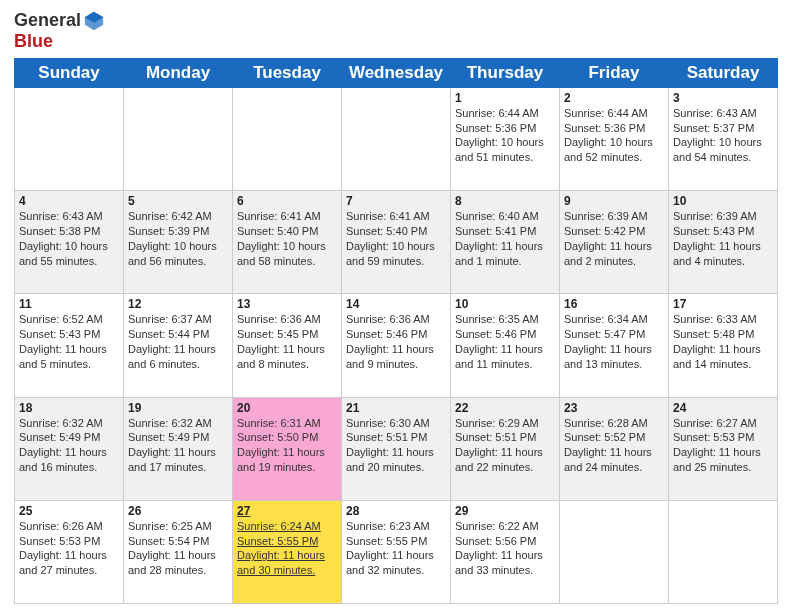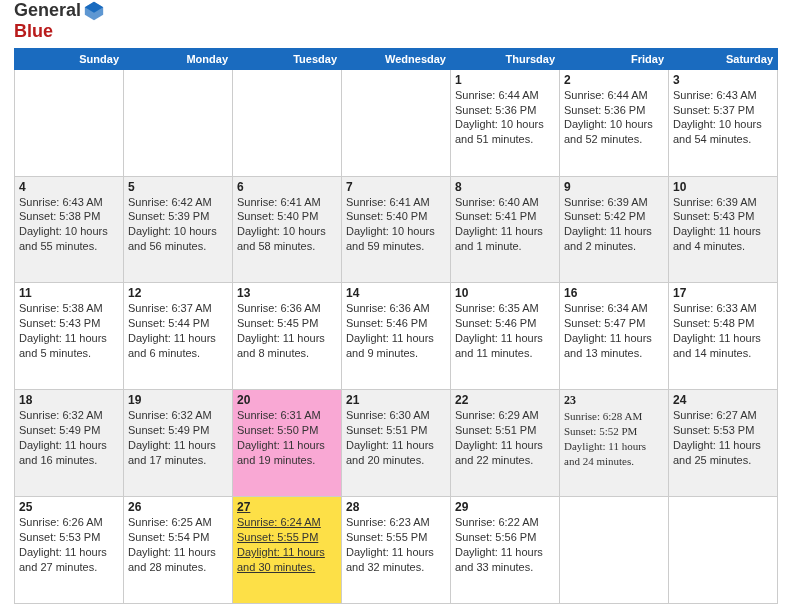--- a/index.html
+++ b/index.html
@@ -6,21 +6,21 @@
     body {
       font-family: Arial, sans-serif;
       background: #fff;
       width: 792px;
       height: 612px;
       overflow: hidden;
     }
     .page {
       width: 792px;
       height: 612px;
-      padding: 0 14px 8px 14px;
+      padding: 10px 14px 8px 14px;
       display: flex;
       flex-direction: column;
     }
     .header {
       display: flex;
       justify-content: space-between;
       align-items: flex-start;
       margin-bottom: 6px;
     }
     .logo {
@@ -56,25 +56,25 @@
     }
     .calendar {
       flex: 1;
       border-collapse: collapse;
       width: 100%;
       table-layout: fixed;
     }
     .calendar th {
       background: #1a6bbf;
       color: #fff;
-      font-size: 11px;
+      font-size: 17px;
       font-weight: bold;
       padding: 4px 4px;
       border: 1px solid #1a6bbf;
-      text-align: right;
+      text-align: center;
     }
     .calendar td {
       border: 1px solid #ccc;
       vertical-align: top;
       padding: 3px 4px;
       font-size: 9.5px;
       color: #333;
       width: calc(100% / 7);
       height: 82px;
     }
@@ -213,21 +213,21 @@
             <span class="day-num">10</span>
             <div class="day-info">Sunrise: 6:39 AM
 Sunset: 5:43 PM
 Daylight: 11 hours
 and 4 minutes.</div>
           </td>
         </tr>
         <tr>
           <td style="background: rgb(255, 255, 255);">
             <span class="day-num">11</span>
-            <div class="day-info">Sunrise: 5:38 AM
+            <div class="day-info">Sunrise: 6:52 AM
 Sunset: 5:43 PM
 Daylight: 11 hours
 and 5 minutes.</div>
           </td>
           <td style="background: rgb(255, 255, 255);">
             <span class="day-num">12</span>
             <div class="day-info">Sunrise: 6:37 AM
 Sunset: 5:44 PM
 Daylight: 11 hours
 and 6 minutes.</div>
@@ -297,21 +297,21 @@
 Daylight: 11 hours
 and 20 minutes.</div>
           </td>
           <td style="background: rgb(240, 240, 240);">
             <span class="day-num">22</span>
             <div class="day-info">Sunrise: 6:29 AM
 Sunset: 5:51 PM
 Daylight: 11 hours
 and 22 minutes.</div>
           </td>
-          <td style="background: rgb(240, 240, 240); font-family: Liberation Serif, serif;">
+          <td style="background: rgb(240, 240, 240);">
             <span class="day-num">23</span>
             <div class="day-info">Sunrise: 6:28 AM
 Sunset: 5:52 PM
 Daylight: 11 hours
 and 24 minutes.</div>
           </td>
           <td style="background: rgb(240, 240, 240);">
             <span class="day-num">24</span>
             <div class="day-info">Sunrise: 6:27 AM
 Sunset: 5:53 PM

